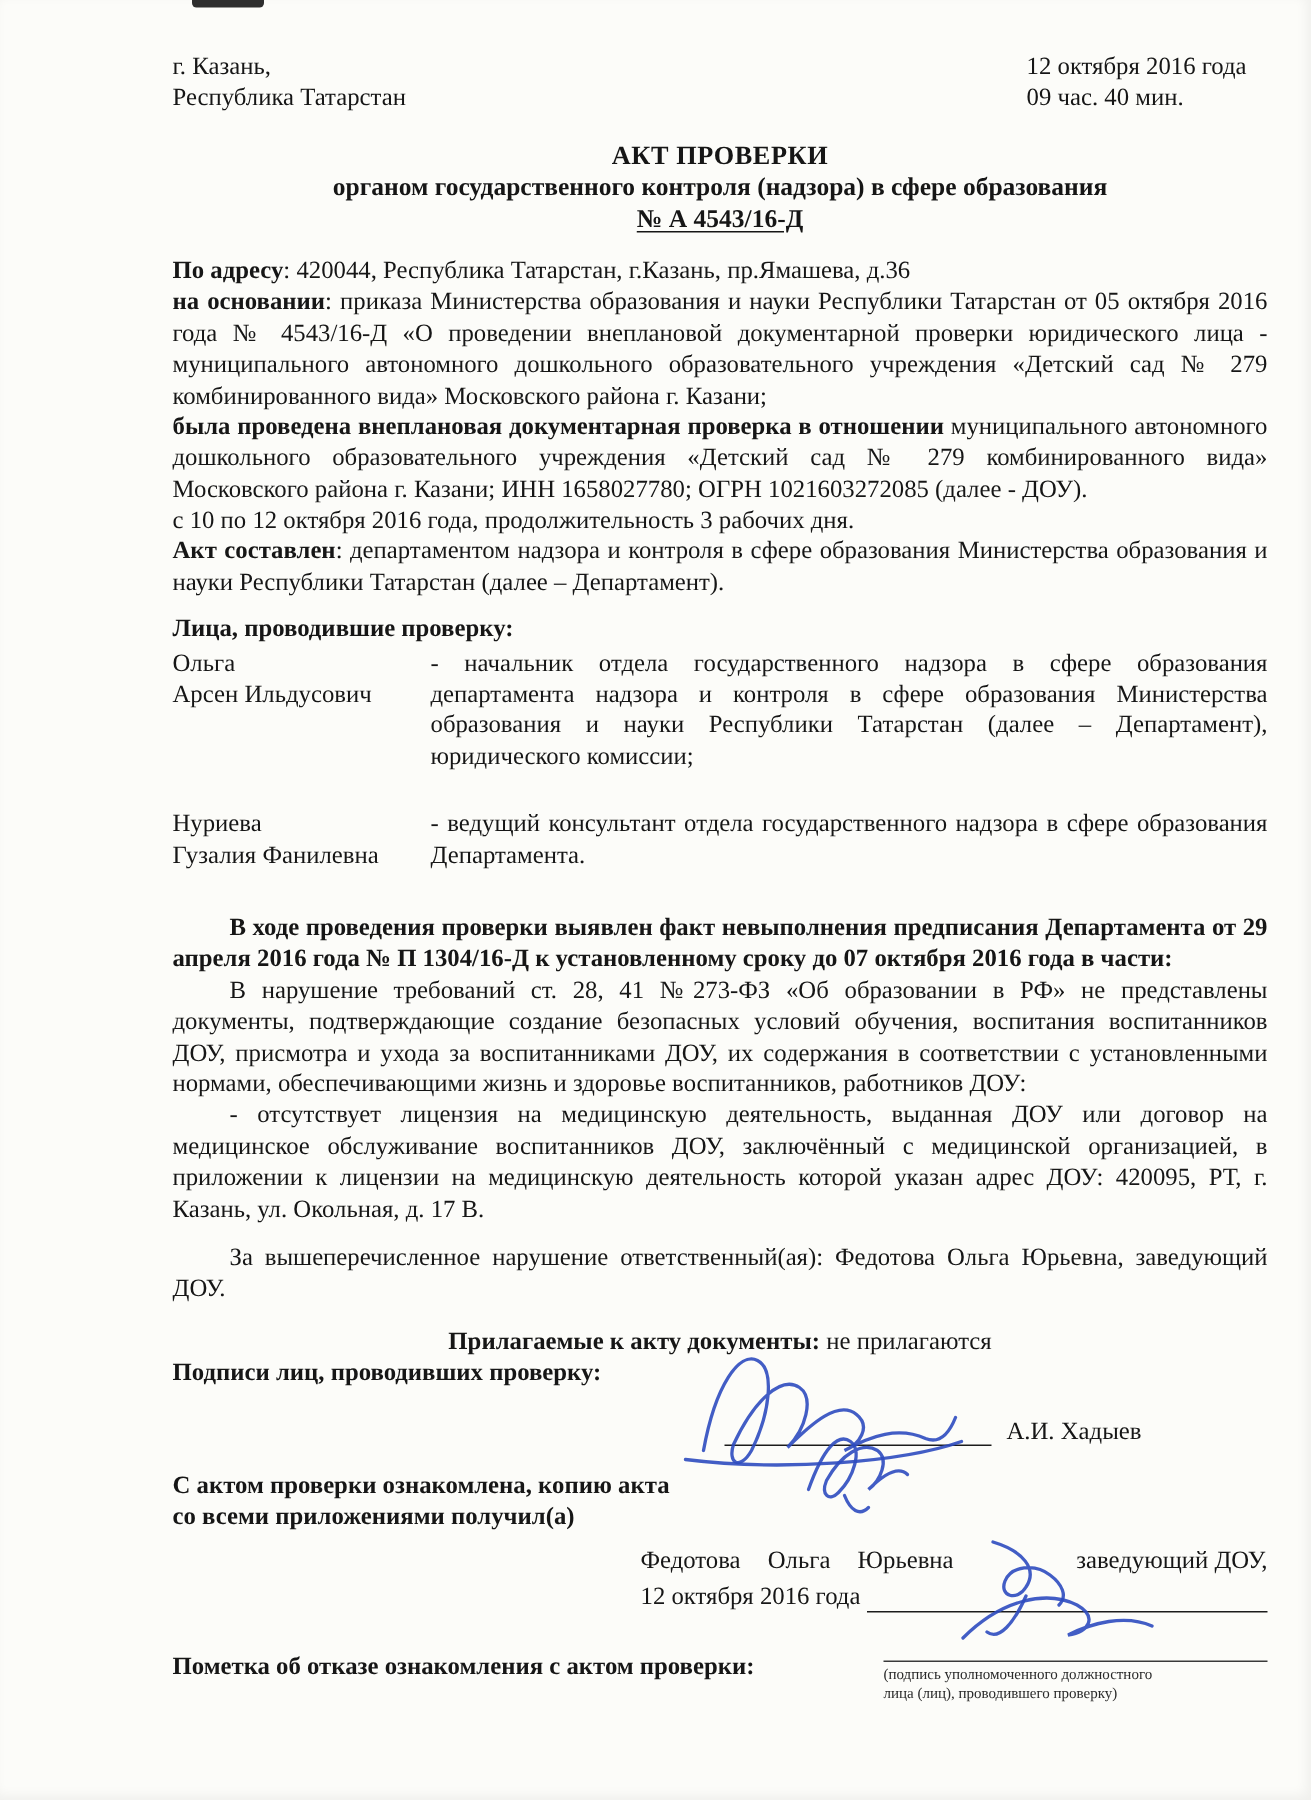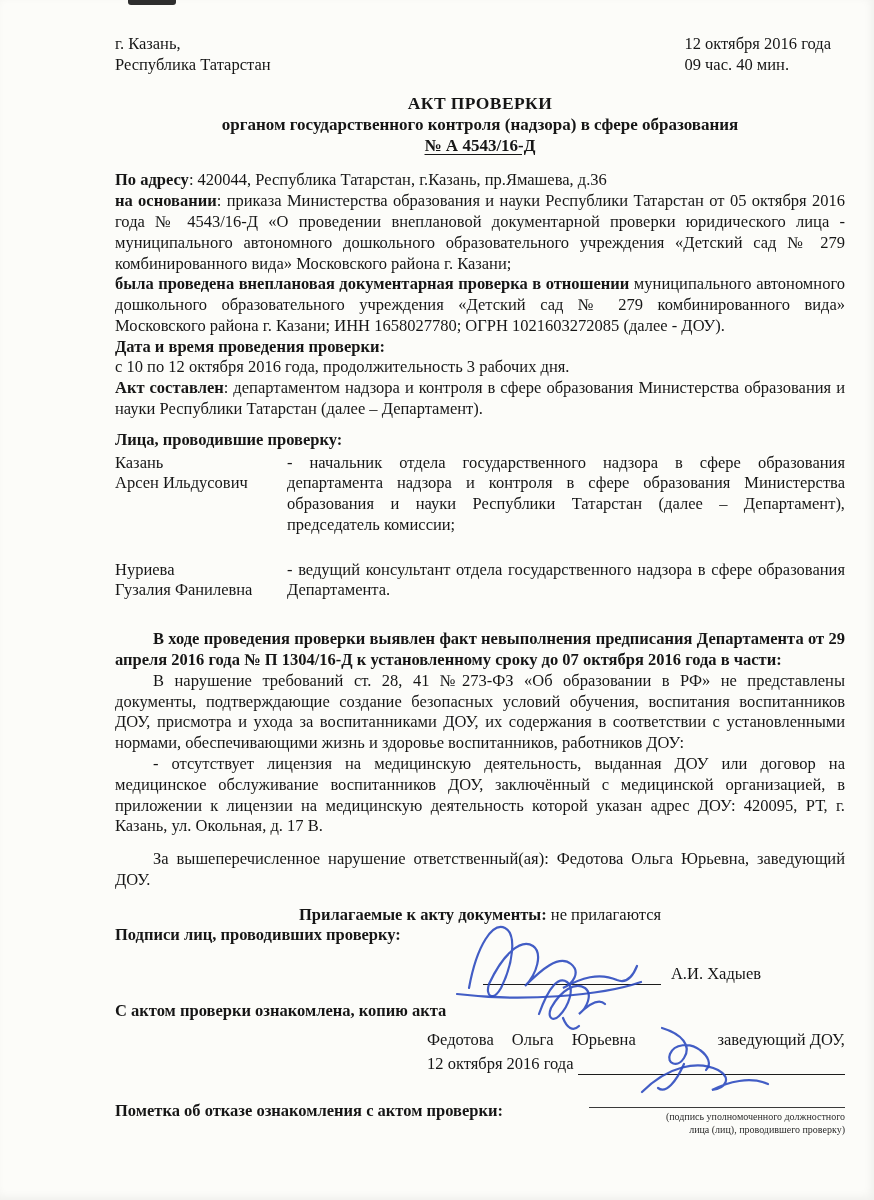--- a/index.html
+++ b/index.html
@@ -51,21 +51,21 @@
 
   .ack1 { margin-top:16px; }
   .person { position:relative; margin-left:312px; margin-top:8px; }
   .person-l1 { display:flex; justify-content:space-between; }
   .spread { word-spacing:14px; }
   .person-l2 { display:flex; margin-top:3px; }
   .fill-line { flex:1; border-bottom:1.5px solid #1c1c1c; margin-left:4px; }
   .sig-fed { position:absolute; left:205px; top:-14px; overflow:visible; pointer-events:none; }
 
   .refusal { display:flex; justify-content:space-between; align-items:flex-start; margin-top:26px; }
-  .caption { width:256px; border-top:1.4px solid #3a3a3a; font-size:10px; line-height:1.3; text-align:right; padding-top:2px; margin-top:6px; color:#2a2a2a; }
+  .caption { width:256px; border-top:1.4px solid #3a3a3a; font-size:10px; line-height:1.3; text-align:left; padding-top:2px; margin-top:6px; color:#2a2a2a; }
 
   .ink path { fill:none; stroke:#2e4bbf; stroke-width:2.2; stroke-linecap:round; opacity:.9; }
 </style>
 </head>
 <body>
 
 <div class="page">
 
   <div class="scan-mark"></div>
 
@@ -85,33 +85,32 @@
     <div class="t-sub">органом государственного контроля (надзора) в сфере образования</div>
     <div class="t-num">№ А 4543/16-Д</div>
   </div>
 
   <p class="just"><b>По адресу</b><span>: 420044, Республика Татарстан, г.Казань, пр.Ямашева,  д.36</span></p>
 
   <p class="just"><b>на основании</b><span>: приказа Министерства образования и науки Республики Татарстан от 05 октября 2016 года № 4543/16-Д «О проведении внеплановой документарной проверки юридического лица - муниципального автономного дошкольного образовательного учреждения «Детский сад № 279 комбинированного вида» Московского района г. Казани;</span></p>
 
   <p class="just"><b>была проведена внеплановая документарная проверка в отношении</b><span> муниципального автономного дошкольного образовательного учреждения «Детский сад № 279 комбинированного вида» Московского района г. Казани; ИНН 1658027780; ОГРН 1021603272085 (далее - ДОУ).</span></p>
 
-  <p class="just"><b>Дата и время проведения проверки:</b></p>
   <p class="just">с 10 по 12 октября 2016 года, продолжительность 3 рабочих дня.</p>
 
   <p class="just"><b>Акт составлен</b><span>: департаментом надзора и контроля в сфере образования Министерства образования и науки Республики Татарстан (далее – Департамент).</span></p>
 
   <p class="heading"><b>Лица, проводившие проверку:</b></p>
 
   <div class="insp-row">
     <div class="insp-name">
-      <div>Казань</div>
+      <div>Ольга</div>
       <div>Арсен Ильдусович</div>
     </div>
-    <div class="insp-role">- начальник отдела государственного надзора в сфере образования департамента надзора и контроля в сфере образования Министерства образования и науки Республики Татарстан (далее – Департамент), председатель комиссии;</div>
+    <div class="insp-role">- начальник отдела государственного надзора в сфере образования департамента надзора и контроля в сфере образования Министерства образования и науки Республики Татарстан (далее – Департамент), юридического комиссии;</div>
   </div>
 
   <div class="insp-row">
     <div class="insp-name">
       <div>Нуриева</div>
       <div>Гузалия Фанилевна</div>
     </div>
     <div class="insp-role">- ведущий консультант отдела государственного надзора в сфере образования Департамента.</div>
   </div>
 
@@ -134,20 +133,21 @@
         <path d="M 108 118 C 112 128 118 132 124 126"></path>
       </g>
     </svg>
     <div class="sig-row">
       <span class="sig-line"></span>
       <span class="sig-name">А.И. Хадыев</span>
     </div>
   </div>
 
   <p class="ack1"><b>С актом проверки ознакомлена, копию акта</b></p>
+  <p><b>со всеми приложениями получил(а)</b></p>
 
   <div class="person">
     <svg class="sig-fed ink" width="170" height="110" viewBox="0 0 170 110">
       <path d="M 30 12 C 50 18 60 30 52 42 C 46 52 34 48 38 38 C 42 28 58 26 68 34 C 76 40 80 48 74 54"></path>
       <path d="M 52 48 C 44 66 34 78 26 72"></path>
       <path d="M 10 76 C 36 50 66 44 86 54 C 100 62 94 72 80 74 C 96 66 118 60 136 68"></path>
     </svg>
     <div class="person-l1">
       <span class="spread">Федотова Ольга Юрьевна</span>
       <span>заведующий ДОУ,</span>

